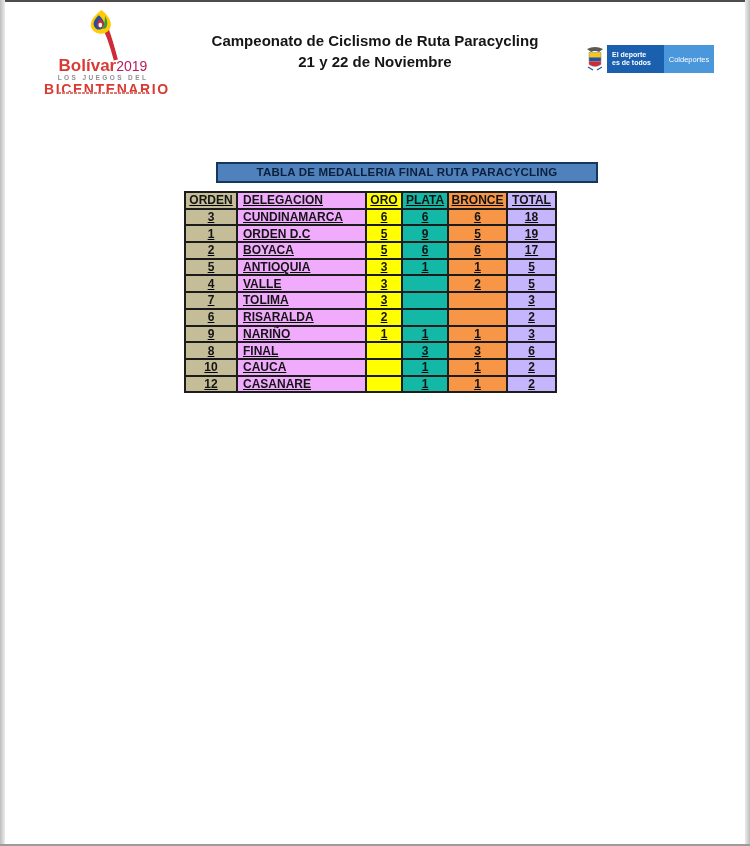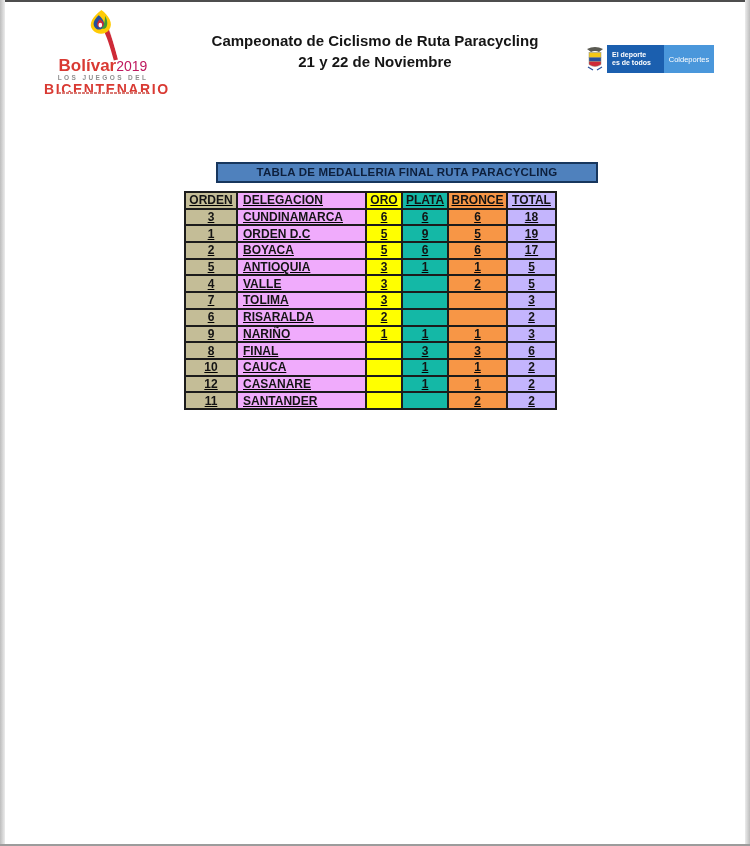--- a/index.html
+++ b/index.html
@@ -200,24 +200,16 @@
           <td class="col-total">2</td>
         </tr>
         <tr>
           <td class="col-orden">12</td>
           <td class="col-delegacion">CASANARE</td>
           <td class="col-oro"></td>
           <td class="col-plata">1</td>
           <td class="col-bronce">1</td>
           <td class="col-total">2</td>
         </tr>
-        <tr>
-          <td class="col-orden">11</td>
-          <td class="col-delegacion">SANTANDER</td>
-          <td class="col-oro"></td>
-          <td class="col-plata"></td>
-          <td class="col-bronce">2</td>
-          <td class="col-total">2</td>
-        </tr>
       </tbody>
   </table>
 
 </div>
 
 </body></html>

